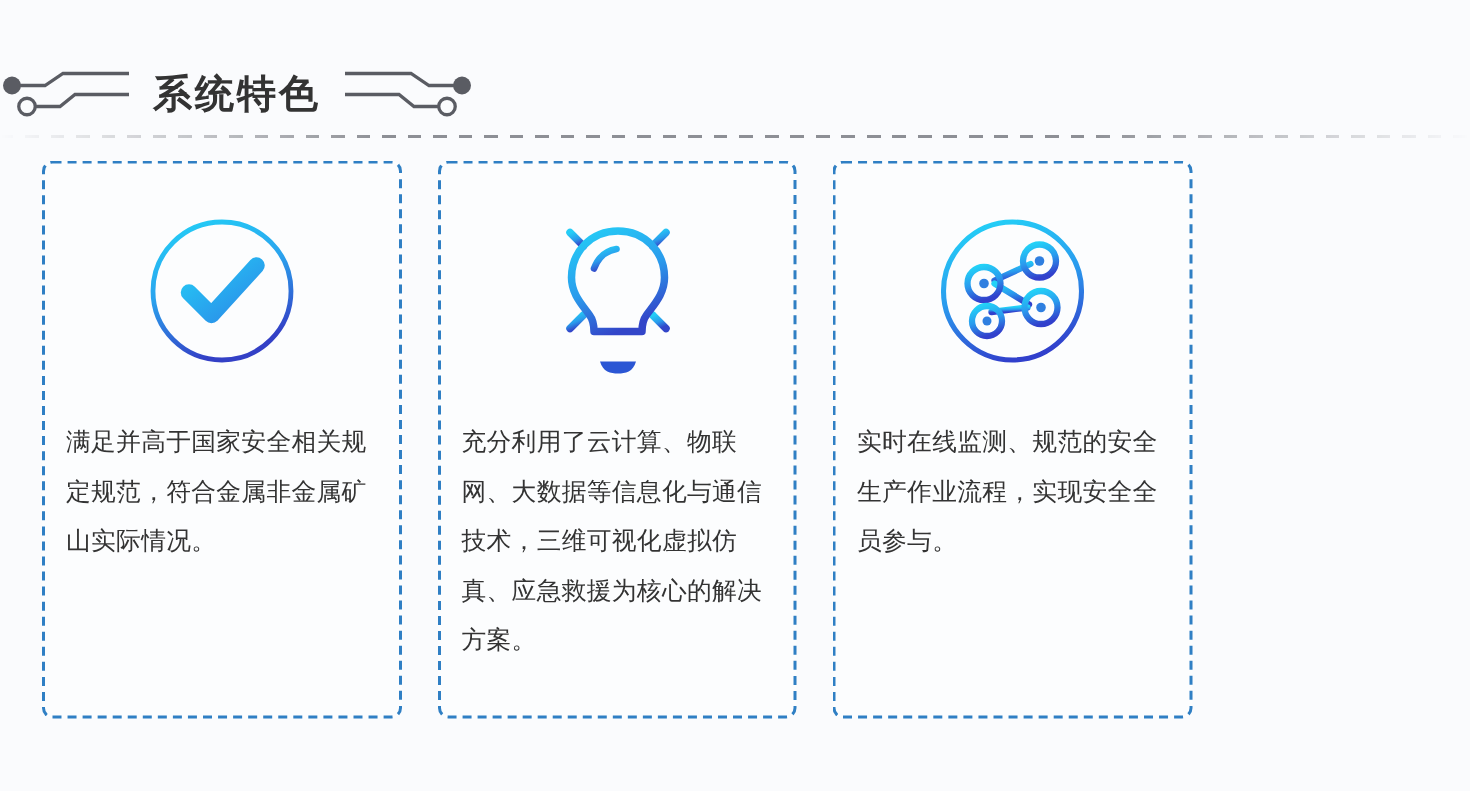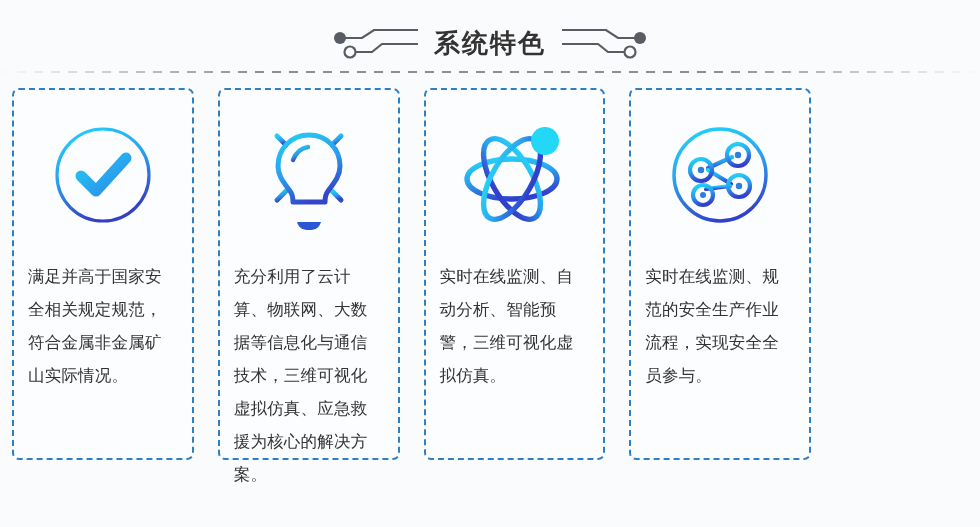--- a/index.html
+++ b/index.html
@@ -14,22 +14,22 @@
     overflow: hidden;
     position: relative;
   }
 
   
   .header {
     position: relative;
     height: 88px;
     display: flex;
     align-items: center;
-    justify-content: center;
     gap: 14px;
+    margin-top: 19px;
   }
   .deco {
     width: 88px;
     height: 34px;
     display: block;
     flex: none;
   }
   .section-title {
     font-size: 26px;
     font-weight: bold;
@@ -55,21 +55,21 @@
         rgba(0,0,0,1) 74%, rgba(0,0,0,0) 100%);
     mask-image: linear-gradient(to right,
         rgba(0,0,0,0) 0%, rgba(0,0,0,1) 26%,
         rgba(0,0,0,1) 74%, rgba(0,0,0,0) 100%);
   }
 
   
   .cards {
     display: flex;
     gap: 24px;
-    padding: 0 12px;
+    padding: 0 28px;
     box-sizing: border-box;
     width: 823px;
   }
   .card {
     flex: 1 1 0;
     min-width: 0;
     height: 372px;
     box-sizing: border-box;
     border: 2px dashed #2f7fc4;
     border-radius: 7px;
@@ -170,40 +170,20 @@
         <g stroke="url(#g2)" stroke-width="5" stroke-linecap="round">
           <line x1="39" y1="90" x2="69" y2="90"></line>
           <line x1="39" y1="97" x2="69" y2="97"></line>
         </g>
         <path d="M42 103 L66 103 C64 110 59 111 54 111 C49 111 44 110 42 103 Z" fill="#2b56d4"></path>
       </svg>
     </div>
     <div class="card-text">充分利用了云计算、物联网、大数据等信息化与通信技术，三维可视化虚拟仿真、应急救援为核心的解决方案。</div>
   </div>
 
-  <div class="card">
-    <div class="card-icon">
-      <svg width="112" height="112" viewBox="0 0 112 112">
-        <defs>
-          <linearGradient id="g3" x1="0.1" y1="0" x2="0.5" y2="1">
-            <stop offset="0%" stop-color="#25d6f8"></stop>
-            <stop offset="50%" stop-color="#2aa0ee"></stop>
-            <stop offset="100%" stop-color="#3040cc"></stop>
-          </linearGradient>
-        </defs>
-        <g fill="none" stroke="url(#g3)" stroke-width="5.4">
-          <ellipse cx="54" cy="60" rx="45" ry="20"></ellipse>
-          <ellipse cx="54" cy="60" rx="45" ry="20" transform="rotate(60 54 60)"></ellipse>
-          <ellipse cx="54" cy="60" rx="45" ry="20" transform="rotate(-60 54 60)"></ellipse>
-        </g>
-        <circle cx="87" cy="22" r="14" fill="#23d7f7"></circle>
-      </svg>
-    </div>
-    <div class="card-text">实时在线监测、自动分析、智能预警，三维可视化虚拟仿真。</div>
-  </div>
 
 
   <div class="card">
     <div class="card-icon">
       <svg width="104" height="104" viewBox="0 0 104 104">
         <defs>
           <linearGradient id="g5" x1="0.2" y1="0" x2="0.5" y2="1">
             <stop offset="0%" stop-color="#23d2f7"></stop>
             <stop offset="50%" stop-color="#2a9bee"></stop>
             <stop offset="100%" stop-color="#3140cc"></stop>

